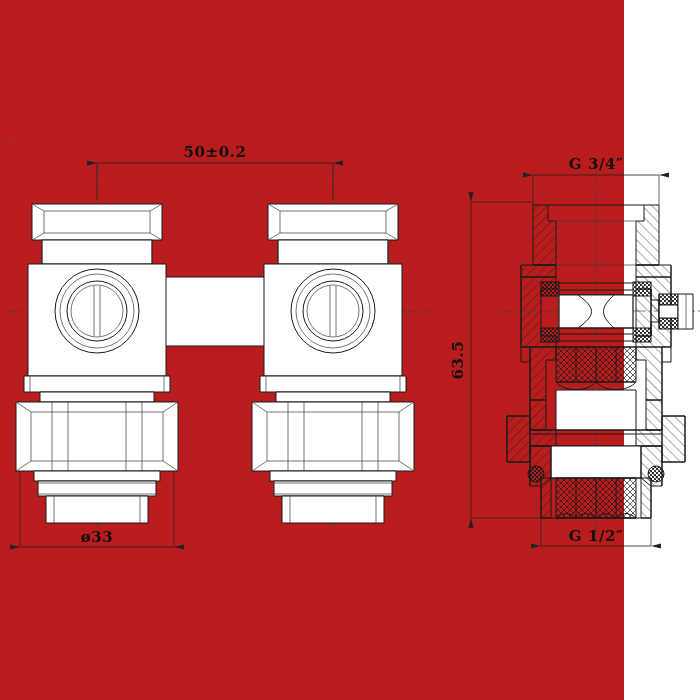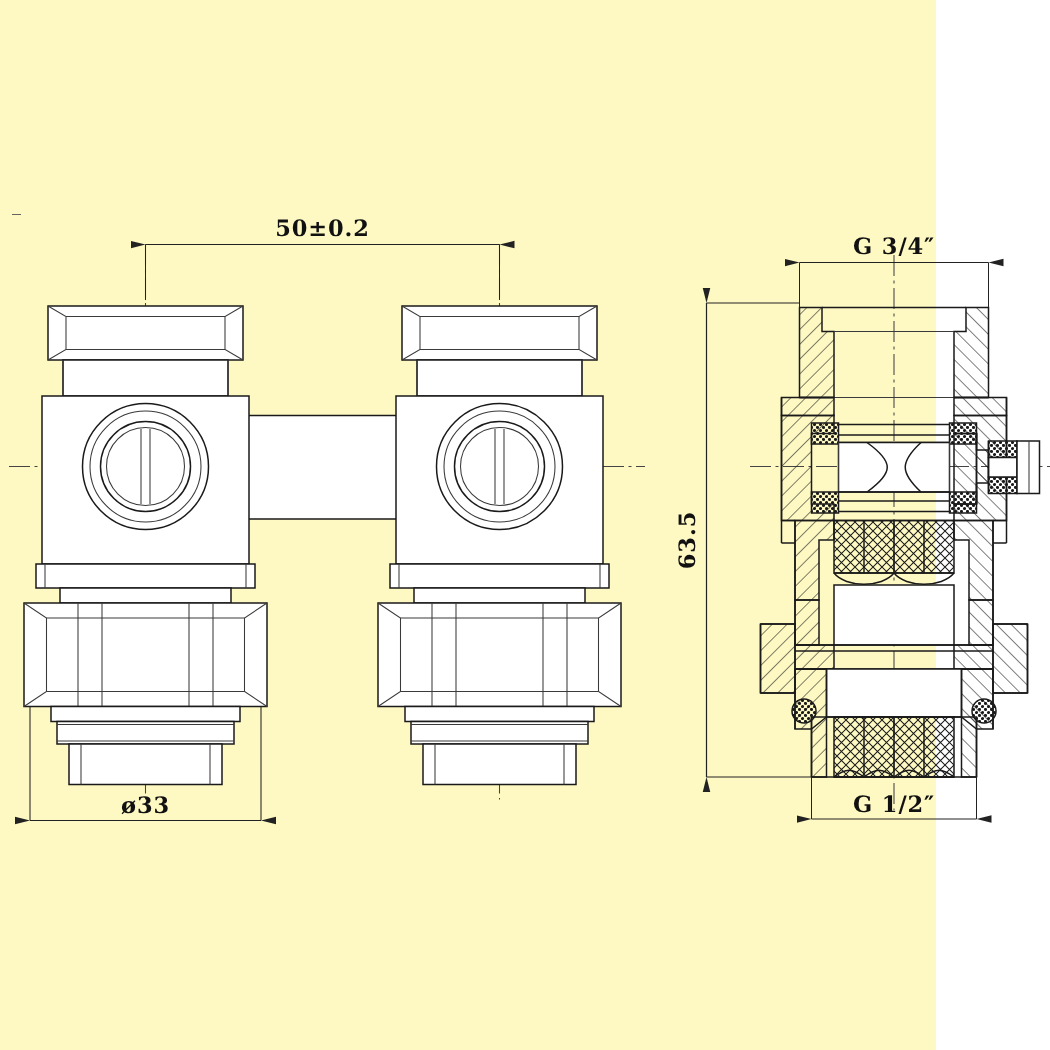--- a/index.html
+++ b/index.html
@@ -10,21 +10,21 @@
   body {
     width: 700px;
     height: 700px;
     overflow: hidden;
     font-family: "DejaVu Serif", serif;
   }
   #sheet {
     position: relative;
     width: 624px;
     height: 700px;
-    background: #fef9c3;
+    background: #b91c1c;
   }
   svg#drawing {
     display: block;
     width: 700px;
     height: 700px;
   }
   .ln   { stroke: #1a1a1a; stroke-width: 1; fill: none; }
   .lnt  { stroke: #3a3a3a; stroke-width: 0.7; fill: none; }
   .lnh  { stroke: #555555; stroke-width: 0.6; fill: none; }
   .face { fill: #ffffff; stroke: #1a1a1a; stroke-width: 1; }

